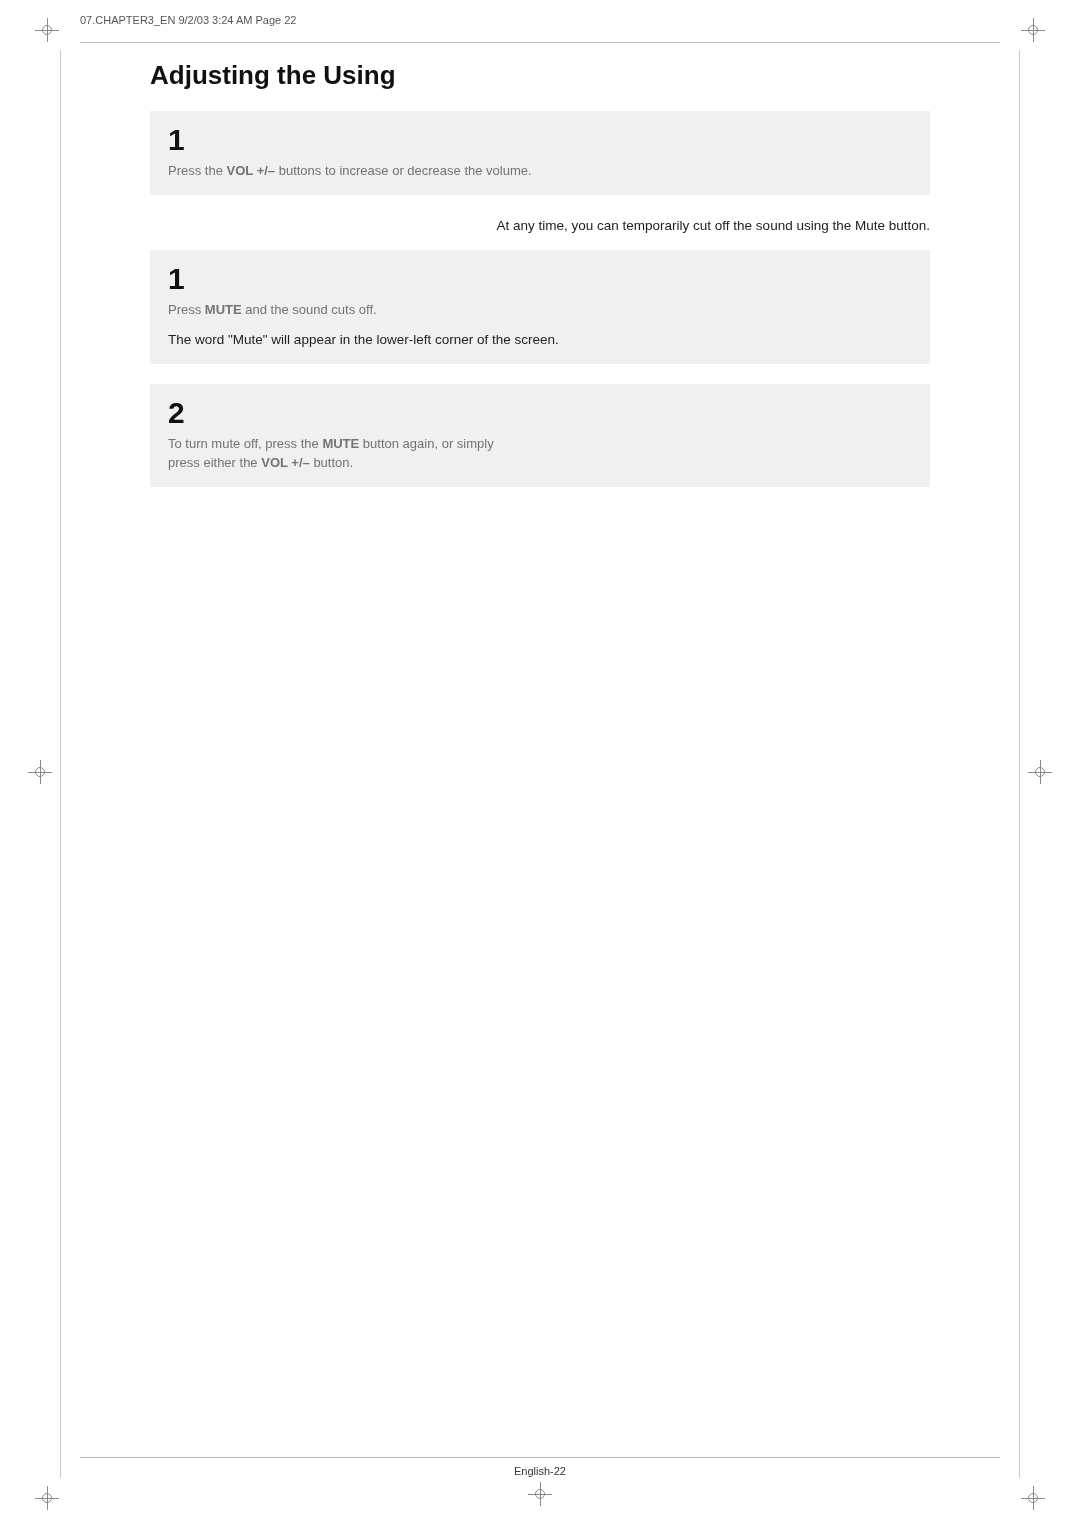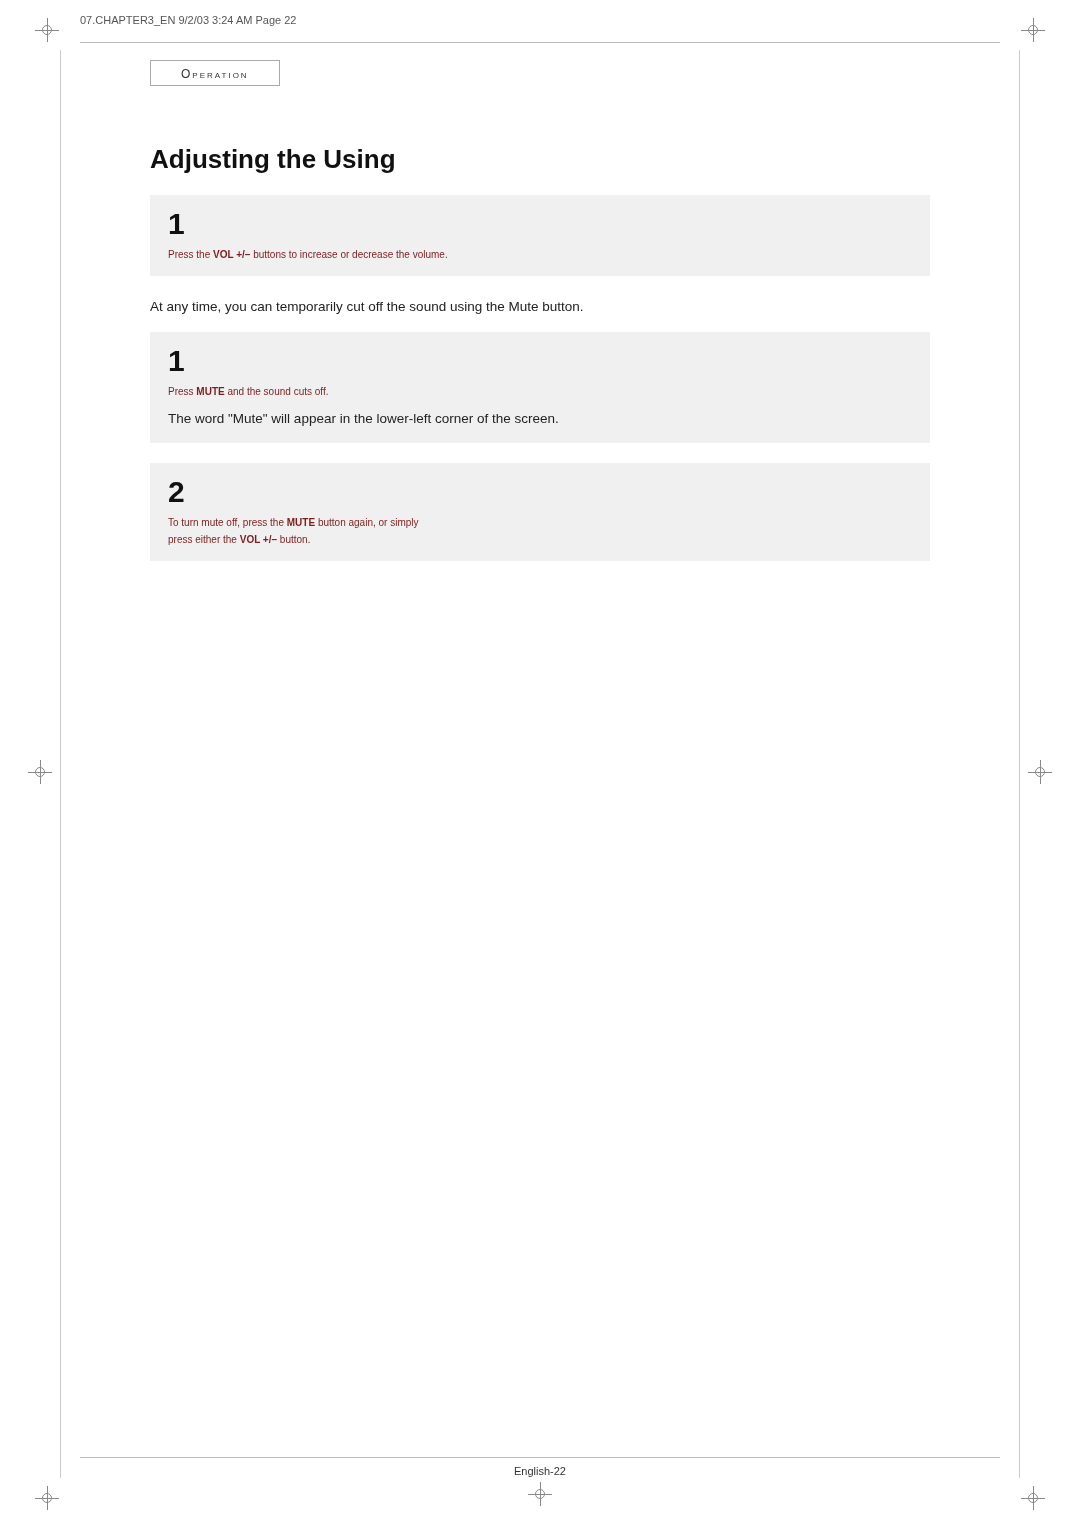--- a/index.html
+++ b/index.html
@@ -176,22 +176,22 @@
     .step-number {
       font-size: 30px;
       font-weight: bold;
       color: #111;
       line-height: 1;
       margin-bottom: 6px;
       display: block;
     }
 
     .step-text {
-      font-size: 10px;
-      color: #7f1d1d;
+      font-size: 13px;
+      color: #737373;
       line-height: 1.5;
     }
 
     .step-text b {
       font-weight: bold;
     }
 
     
     .step-subtext {
       font-size: 13.5px;
@@ -207,20 +207,21 @@
       margin-bottom: 8px;
       margin-top: 6px;
       color: #111;
     }
 
     .subsection-intro {
       font-size: 13.5px;
       color: #222;
       line-height: 1.6;
       margin-bottom: 0;
+      text-align: right;
     }
 
     
     .footer {
       position: absolute;
       bottom: 50px;
       left: 0;
       right: 0;
       text-align: center;
     }
@@ -279,25 +280,20 @@
 
   <div class="side-line-left"></div>
   <div class="side-line-right"></div>
 
   <div class="meta-line">07.CHAPTER3_EN  9/2/03  3:24 AM  Page 22</div>
 
   <div class="top-rule"></div>
 
   <div class="content-area">
 
-    <div style="margin-bottom: 28px;">
-      <div class="section-header-box">
-        <span class="section-header-text">Operation</span>
-      </div>
-    </div>
 
     <h1 class="page-title">Adjusting the Using</h1>
 
     <div class="step-block">
       <span class="step-number">1</span>
       <span class="step-text">Press the <b>VOL +/–</b> buttons to increase or decrease the volume.</span>
     </div>
 
     <div style="margin-top: 10px; margin-bottom: 14px;">
       <div class="subsection-intro">At any time, you can temporarily cut off the sound using the Mute button.</div>

